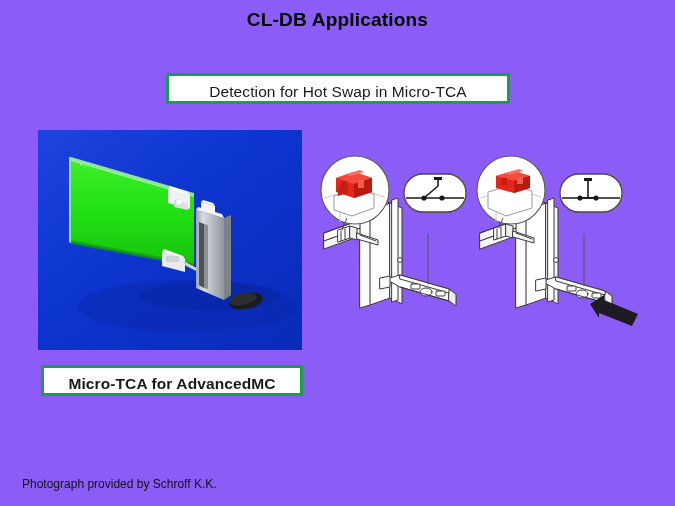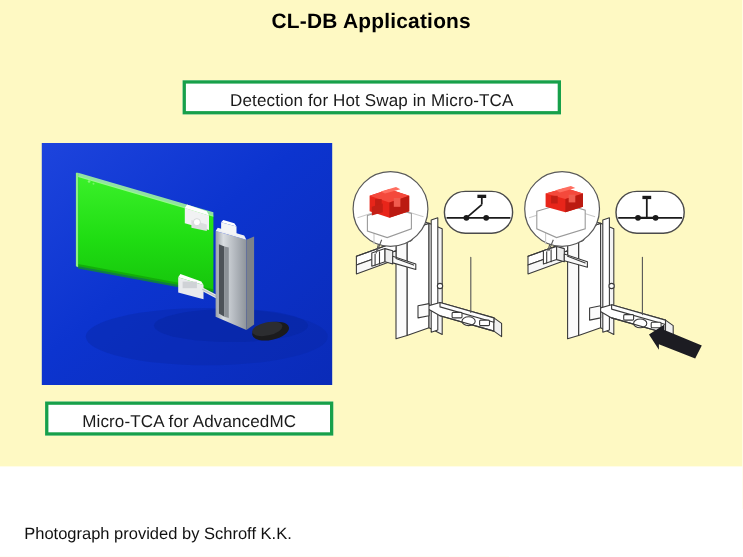--- a/index.html
+++ b/index.html
@@ -13,22 +13,22 @@
     position: relative;
     overflow: hidden;
     font-family: "Liberation Sans", sans-serif;
     color: #000000;
   }
 
   #slide {
     position: absolute;
     left: 0; top: 0;
     width: 675px;
-    height: 424px;
-    background: #fef9c3;
+    height: 506px;
+    background: #8b5cf6;
   }
 
   
   #slide-title {
     position: absolute;
     left: 0;
     top: 9px;
     width: 675px;
     text-align: center;
     font-size: 19px;
@@ -59,39 +59,40 @@
     left: 166px;
     top: 73px;
     width: 344px;
     height: 31px;
   }
   #caption-microtca {
     left: 41px;
     top: 365px;
     width: 262px;
     height: 31px;
+    font-weight: bold;
   }
 
   
   #photo {
     position: absolute;
     left: 38px;
     top: 130px;
     width: 264px;
     height: 220px;
     overflow: hidden;
     background: #0b3ad0;
   }
 
   
   #photo-credit {
     position: absolute;
     left: 22px;
     top: 477px;
-    font-size: 15px;
+    font-size: 12px;
     color: #111111;
     white-space: nowrap;
   }
 
   
   .diagram {
     position: absolute;
     top: 148px;
     width: 170px;
     height: 196px;

